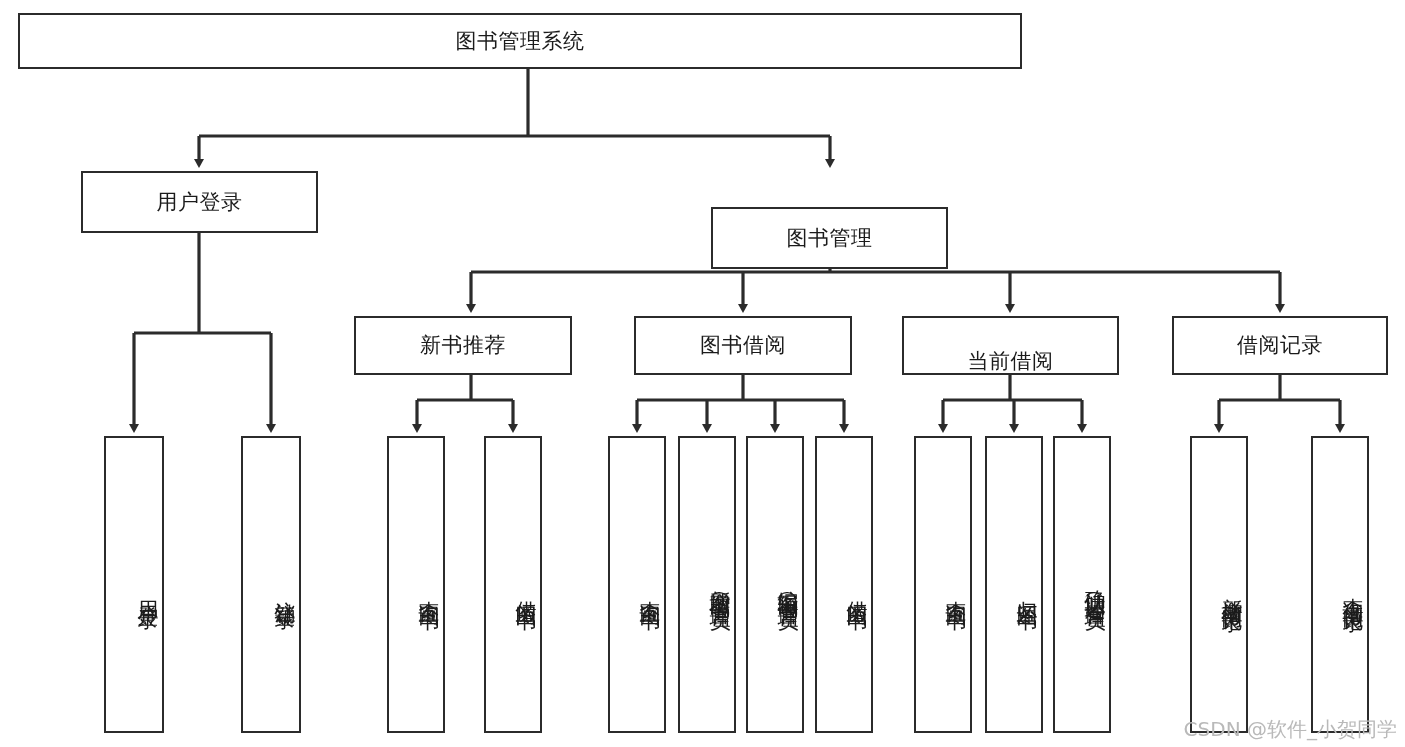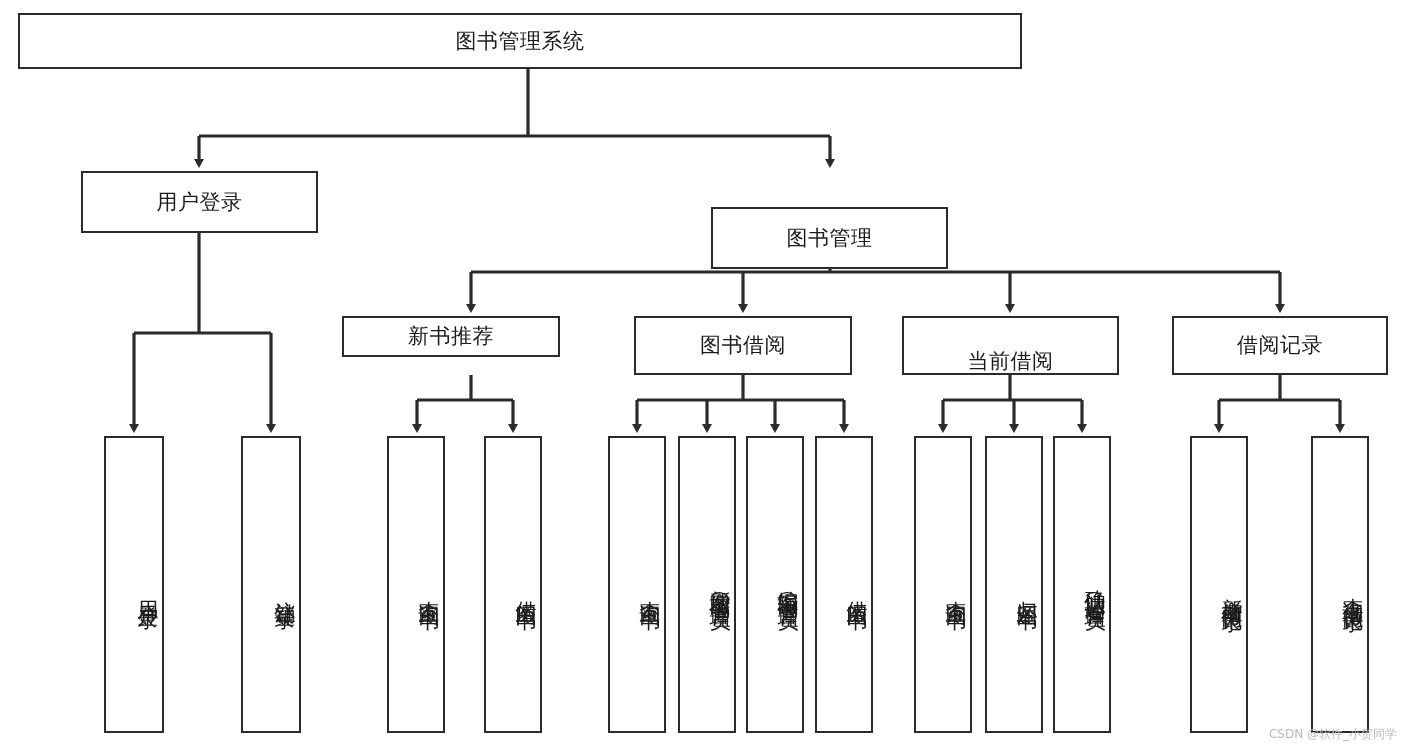--- a/index.html
+++ b/index.html
@@ -55,21 +55,21 @@
     padding-top: 4px;
   }
   .node-label {
     display: block;
     white-space: nowrap;
   }
   #watermark {
     position: absolute;
     right: 8px;
     bottom: 4px;
-    font-size: 12px;
+    font-size: 20px;
     color: #b9b9b9;
     z-index: 5;
     white-space: nowrap;
     font-family: "DejaVu Sans", "Liberation Sans", sans-serif;
   }
 </style>
 </head>
 <body>
 
 <div id="canvas">
@@ -128,21 +128,21 @@
     <span class="node-label">图书管理系统</span>
   </div>
 
   <div class="node horiz" style="left: 81px; top: 171px; width: 237px; height: 62px;">
     <span class="node-label">用户登录</span>
   </div>
   <div class="node horiz" style="left: 711px; top: 171px; width: 237px; height: 62px; margin-top: 36px;">
     <span class="node-label">图书管理</span>
   </div>
 
-  <div class="node horiz" style="left: 342px; top: 316px; width: 218px; height: 41px;">
+  <div class="node horiz" style="left: 354px; top: 316px; width: 218px; height: 59px;">
     <span class="node-label">新书推荐</span>
   </div>
   <div class="node horiz" style="left: 634px; top: 316px; width: 218px; height: 59px; text-align: right;">
     <span class="node-label">图书借阅</span>
   </div>
   <div class="node horiz" style="left: 902px; top: 316px; width: 217px; height: 59px; align-items: flex-end;">
     <span class="node-label">当前借阅</span>
   </div>
   <div class="node horiz" style="left: 1172px; top: 316px; width: 216px; height: 59px; text-align: right;">
     <span class="node-label">借阅记录</span>

